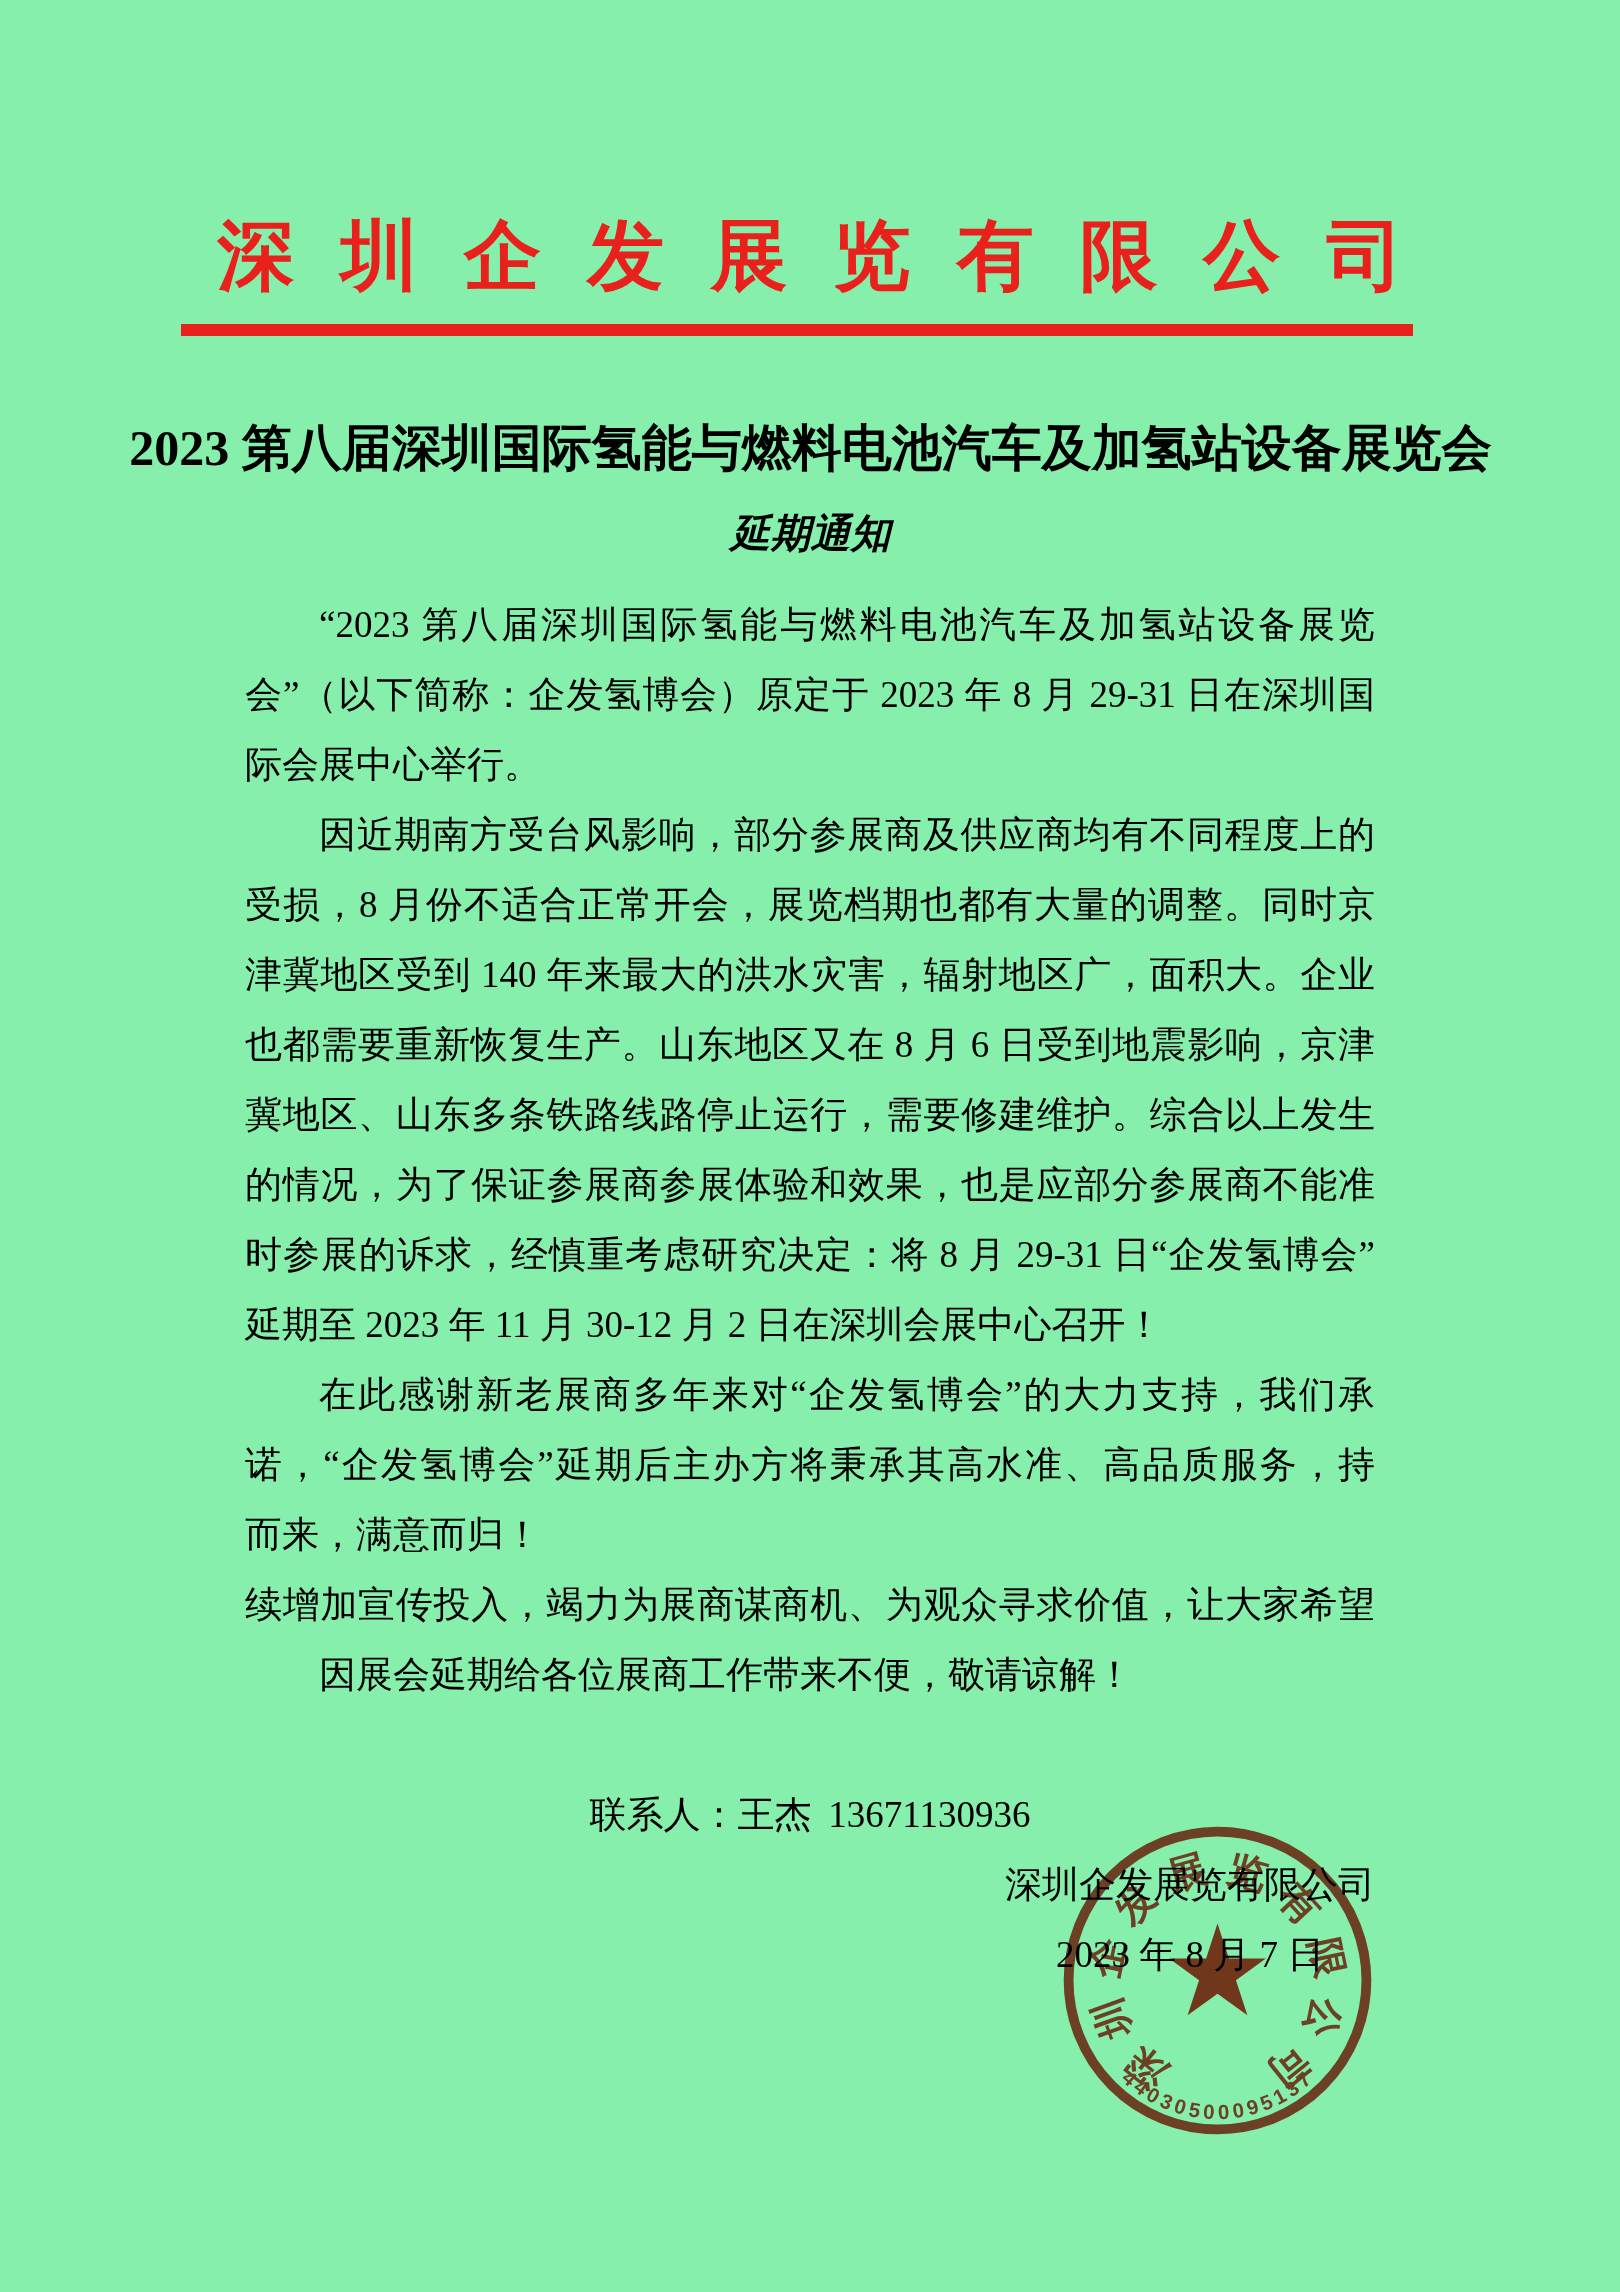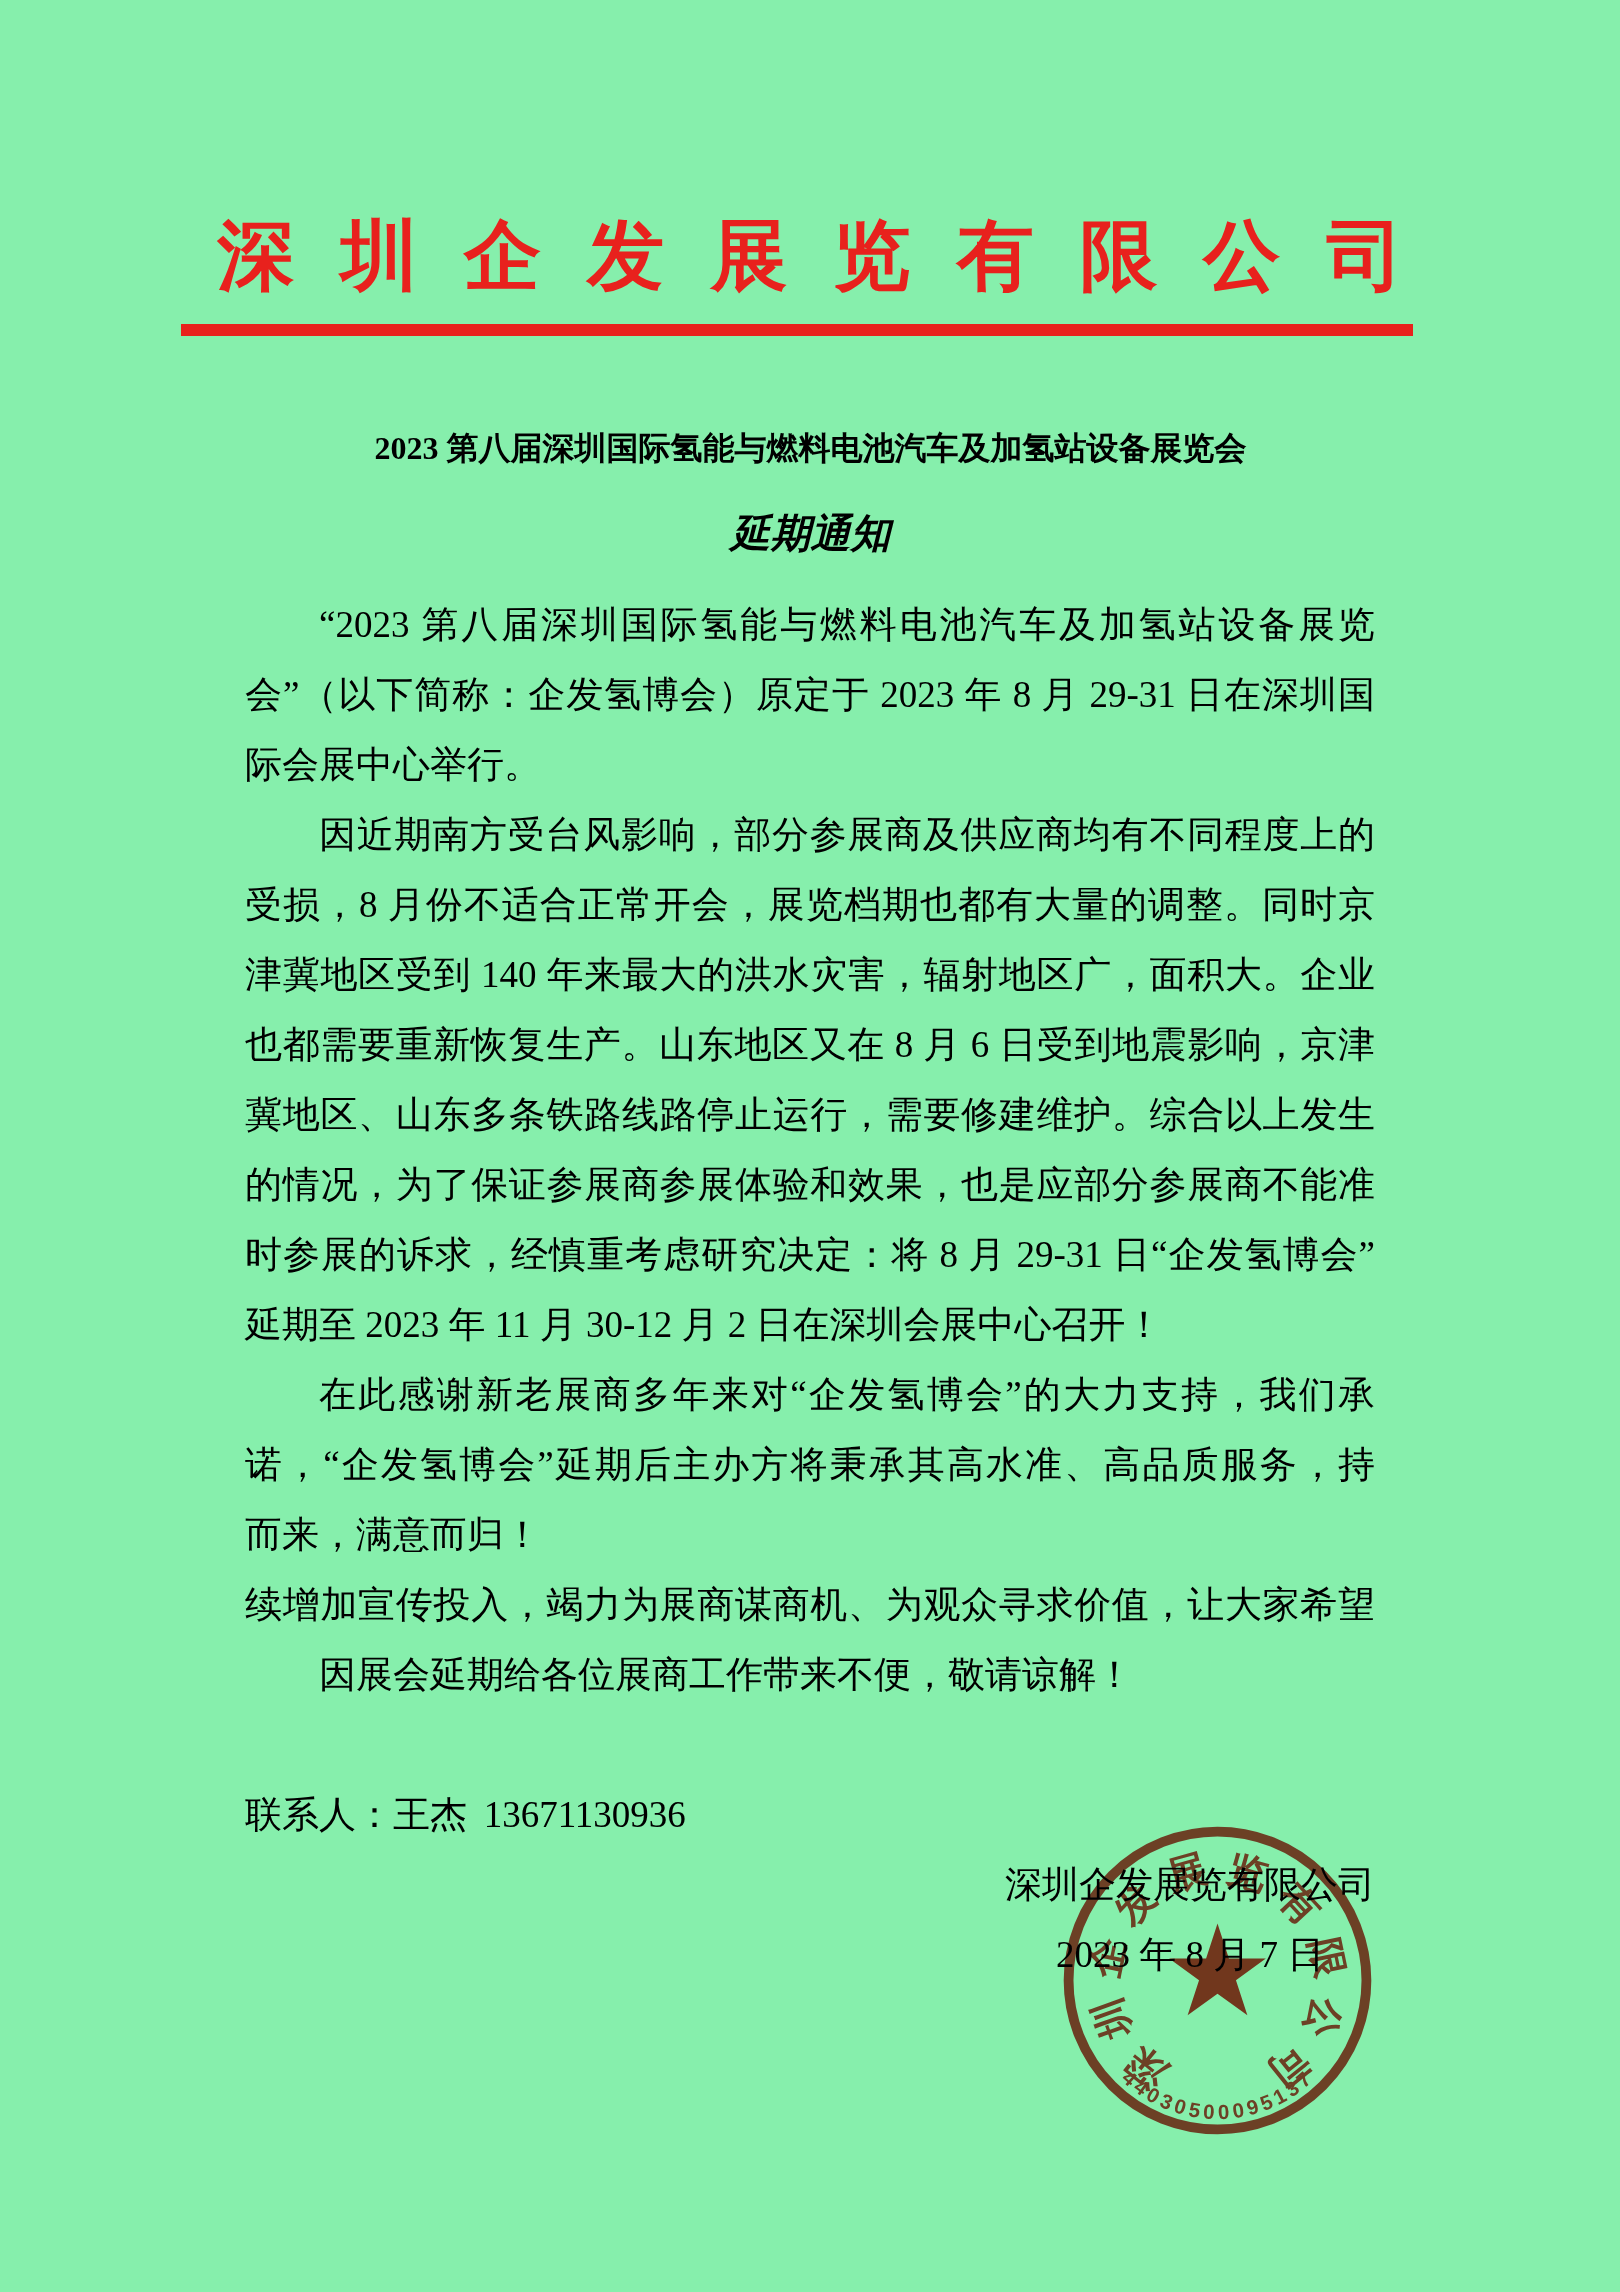--- a/index.html
+++ b/index.html
@@ -22,41 +22,41 @@
     white-space:nowrap;
   }
   .red-rule{
     position:absolute;left:181px;top:324px;
     width:1232px;height:11.6px;
     background:var(--brand-red,#e8211d);
   }
   .doc-title{
     position:absolute;left:0;right:0;top:421px;margin:0;
     text-align:center;
-    font-size:32px;line-height:55px;font-weight:bold;
+    font-size:50px;line-height:55px;font-weight:bold;
     white-space:nowrap;
   }
   .doc-subtitle{
     position:absolute;left:0;right:0;top:506px;margin:0;
     text-align:center;
     font-size:40px;line-height:55px;font-weight:bold;font-style:italic;
   }
   .body{
     position:absolute;left:245px;top:590px;width:1130px;
     font-size:37px;
   }
   .line{
     height:70px;line-height:70px;
   }
   .line.j{
     text-align:justify;
     text-align-last:justify;
   }
   .line.indent{ text-indent:2em; }
-  .contact{ margin-top:70px; }
+  .contact{ margin-top:70px;text-align:center; }
   .contact .phone{ margin-left:0.45em; }
   .sig-row{ text-align:right; height:auto; }
   .sig-block{ display:inline-block; text-align:center; }
   .stamp{
     position:absolute;left:1057px;top:1820px;
     width:321px;height:321px;
     mix-blend-mode:multiply;
     opacity:0.95;
   }
   .stamp .ring{ fill:none; stroke:var(--seal-red,#cc3a2c); stroke-width:11px; }

